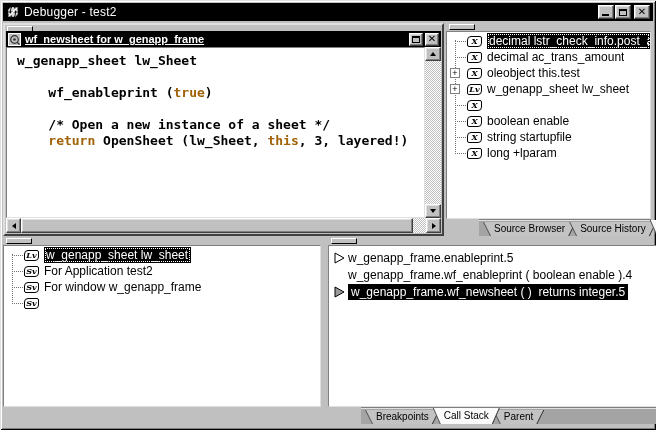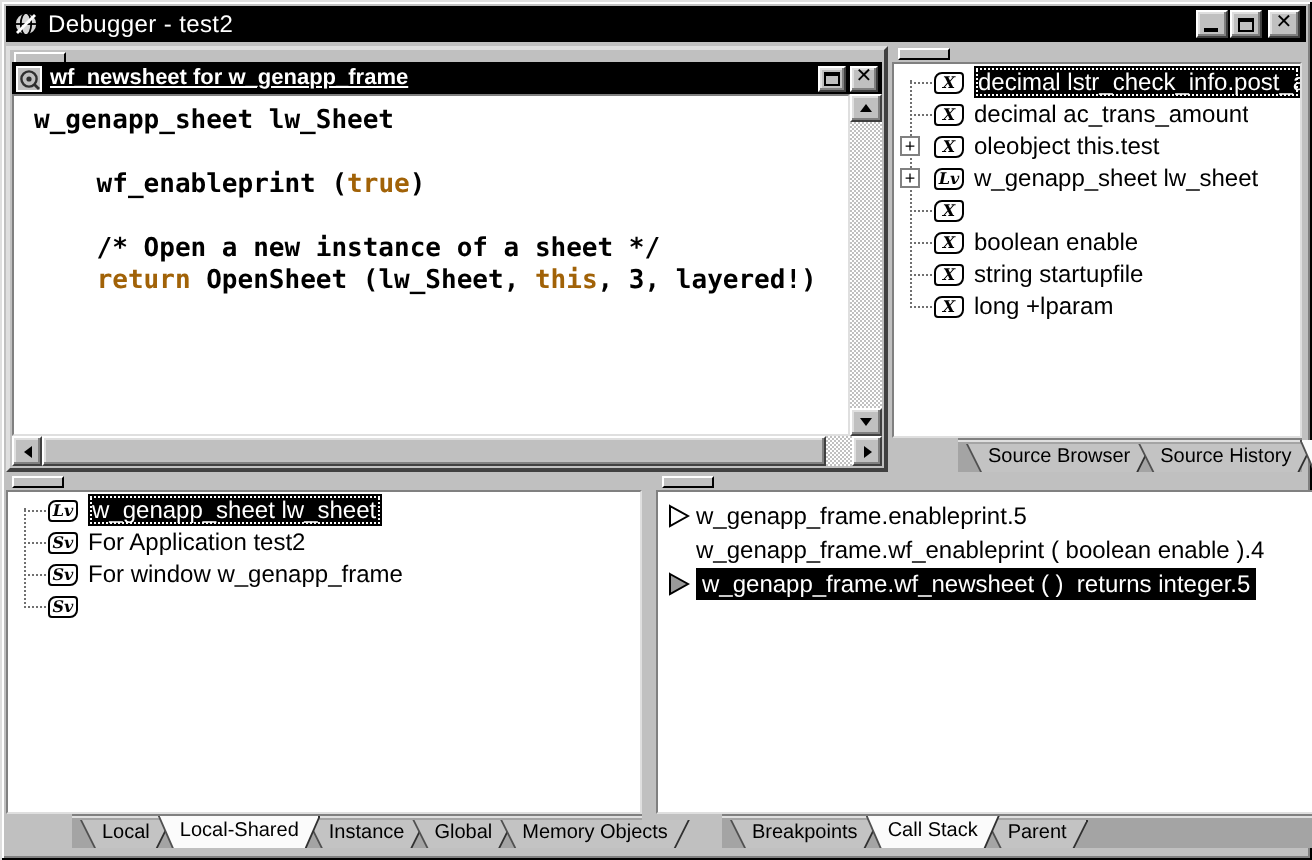--- a/index.html
+++ b/index.html
@@ -208,37 +208,20 @@
 
     <div class="pane" style="left:0; top:215px; width:318px; height:187px;">
       <div class="grip"></div>
       <div class="whitebox" id="vars-tree">
         <div class="rail" style="top:8px; height:48px;"></div>
       <div class="trow"><span class="dots"></span><span class="ticon">Lv</span><span class="tlabel sel">w_genapp_sheet lw_sheet</span></div>
           <div class="trow"><span class="dots"></span><span class="ticon">Sv</span><span class="tlabel">For Application test2</span></div>
           <div class="trow"><span class="dots"></span><span class="ticon">Sv</span><span class="tlabel">For window w_genapp_frame</span></div>
           <div class="trow"><span class="dots"></span><span class="ticon">Sv</span></div>
         </div>
-      <div class="tabstrip" id="vars-tabs">
-          <span class="tab-wrap">
-            <span class="tab">Local</span>
-          </span>
-          <span class="tab-wrap active">
-            <span class="tab">Local-Shared</span>
-          </span>
-          <span class="tab-wrap">
-            <span class="tab">Instance</span>
-          </span>
-          <span class="tab-wrap">
-            <span class="tab">Global</span>
-          </span>
-          <span class="tab-wrap">
-            <span class="tab">Memory Objects</span>
-          </span>
-        </div>
     </div>
 
     <div class="pane" style="left:325px; top:215px; width:390px; height:187px;">
       <div class="grip"></div>
       <div class="whitebox" id="stack-list" style="padding-top:3px;">
           <div class="srow"><span class="s-arrow"><svg width="11" height="12" viewBox="0 0 11 12">
                 <polygon points="1,1 10,6 1,11" fill="#ffffff" stroke="#000" stroke-width="1"></polygon>
               </svg></span><span class="slabel">w_genapp_frame.enableprint.5</span></div>
           <div class="srow"><span class="s-arrow"></span><span class="slabel">w_genapp_frame.wf_enableprint ( boolean enable ).4</span></div>
           <div class="srow"><span class="s-arrow"><svg width="11" height="12" viewBox="0 0 11 12">

